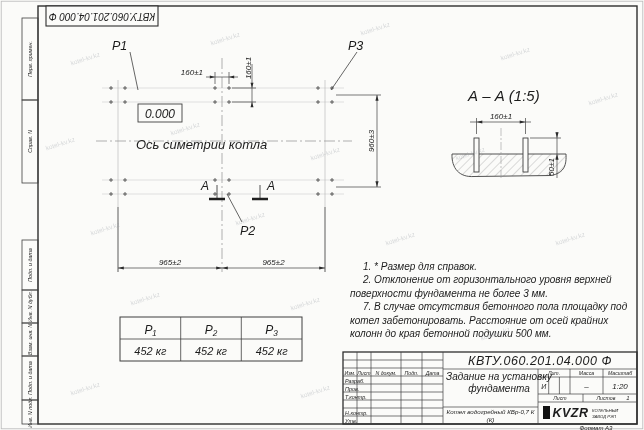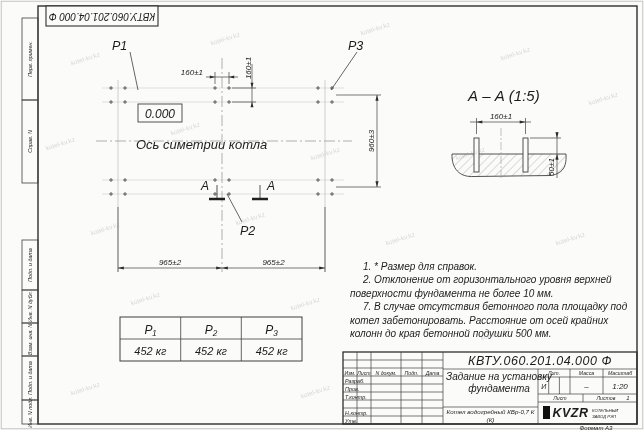--- a/index.html
+++ b/index.html
@@ -184,21 +184,21 @@
       <rect x="543" y="406" width="7" height="13" fill="#101010"></rect>
       <text x="552.5" y="417" font-size="12.5" font-style="normal" font-weight="bold" letter-spacing="0.5" fill="#0c0c0c">KVZR</text>
       <text x="592" y="411.5" font-size="4.2" font-style="normal" fill="#333">КОТЕЛЬНЫЙ</text>
       <text x="592" y="417.5" font-size="4.2" font-style="normal" fill="#333">ЗАВОД РЭП</text>
       <text x="596" y="429.5" text-anchor="middle" font-size="6">Формат А3</text>
     </g>
   </svg>
 
   <div class="overlay notes">
     <p>1. * Размер для справок.</p>
-    <p>2. Отклонение от горизонтального уровня верхней поверхности фундамента не более 10 мм.</p>
+    <p>2. Отклонение от горизонтального уровня верхней поверхности фундамента не более 3 мм.</p>
     <p>7. В случае отсутствия бетонного пола площадку под котел забетонировать. Расстояние от осей крайних колонн до края бетонной подушки 500 мм.</p>
   </div>
   <div class="overlay tb-title">Задание на установку фундамента</div>
   <div class="overlay tb-product">Котел водогрейный КВр-0,7 К (К)</div>
 
   <span class="wm" style="left:70px;top:55px">kotel-kv.kz</span>
   <span class="wm" style="left:210px;top:35px">kotel-kv.kz</span>
   <span class="wm" style="left:360px;top:25px">kotel-kv.kz</span>
   <span class="wm" style="left:500px;top:50px">kotel-kv.kz</span>
   <span class="wm" style="left:588px;top:95px">kotel-kv.kz</span>

